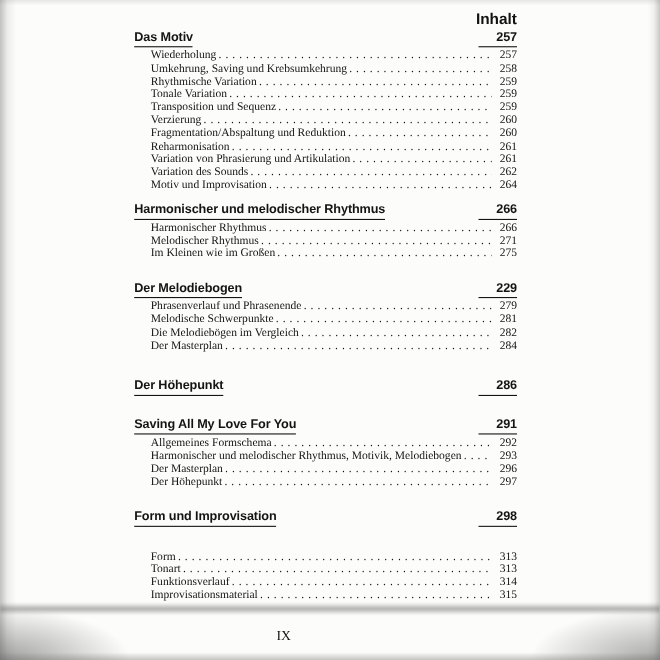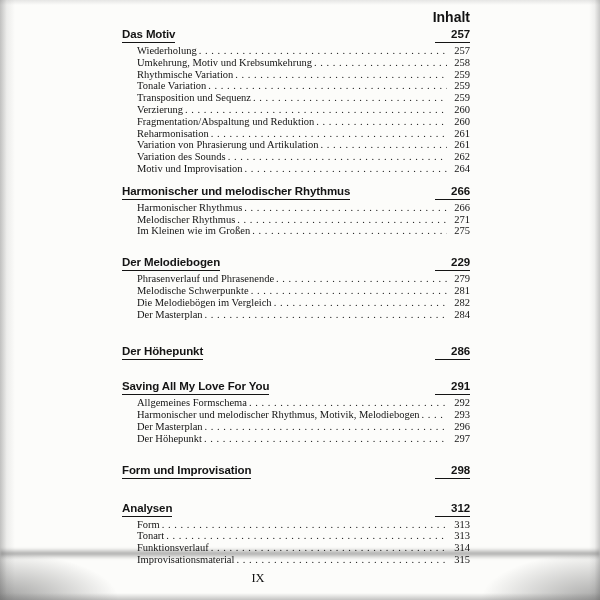--- a/index.html
+++ b/index.html
@@ -74,21 +74,21 @@
           <span class="h-title">Das Motiv</span>
           <span class="h-fill"></span>
           <span class="h-page">257</span>
         </div>
         <div class="entry">
           <span class="e-label">Wiederholung</span>
           <span class="dots"></span>
           <span class="e-page">257</span>
         </div>
         <div class="entry">
-          <span class="e-label">Umkehrung, Motiv und Krebsumkehrung</span>
+          <span class="e-label">Umkehrung, Saving und Krebsumkehrung</span>
           <span class="dots"></span>
           <span class="e-page">258</span>
         </div>
         <div class="entry">
           <span class="e-label">Rhythmische Variation</span>
           <span class="dots"></span>
           <span class="e-page">259</span>
         </div>
         <div class="entry">
           <span class="e-label">Tonale Variation</span>
@@ -215,25 +215,20 @@
         </div>
       </div>
       <div class="section">
         <div class="heading">
           <span class="h-title">Form und Improvisation</span>
           <span class="h-fill"></span>
           <span class="h-page">298</span>
         </div>
       </div>
       <div class="section">
-        <div class="heading">
-          <span class="h-title">Analysen</span>
-          <span class="h-fill"></span>
-          <span class="h-page">312</span>
-        </div>
         <div class="entry">
           <span class="e-label">Form</span>
           <span class="dots"></span>
           <span class="e-page">313</span>
         </div>
         <div class="entry">
           <span class="e-label">Tonart</span>
           <span class="dots"></span>
           <span class="e-page">313</span>
         </div>

